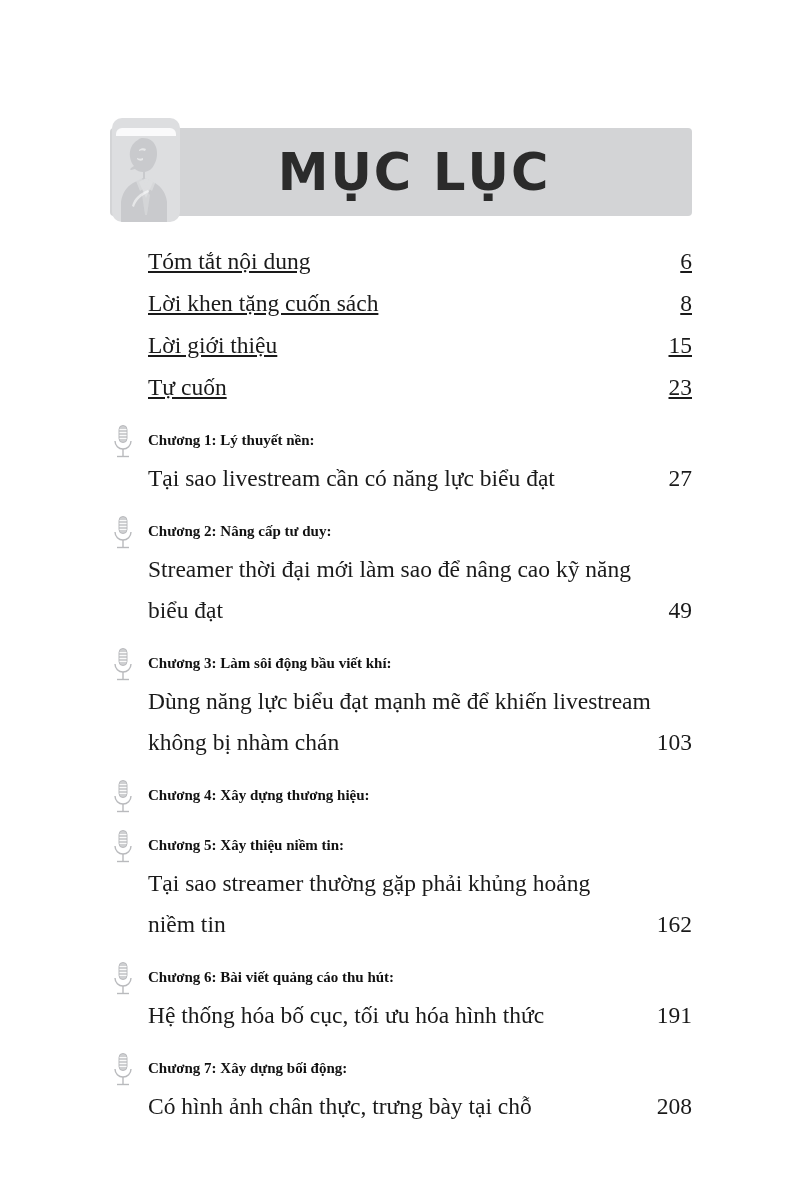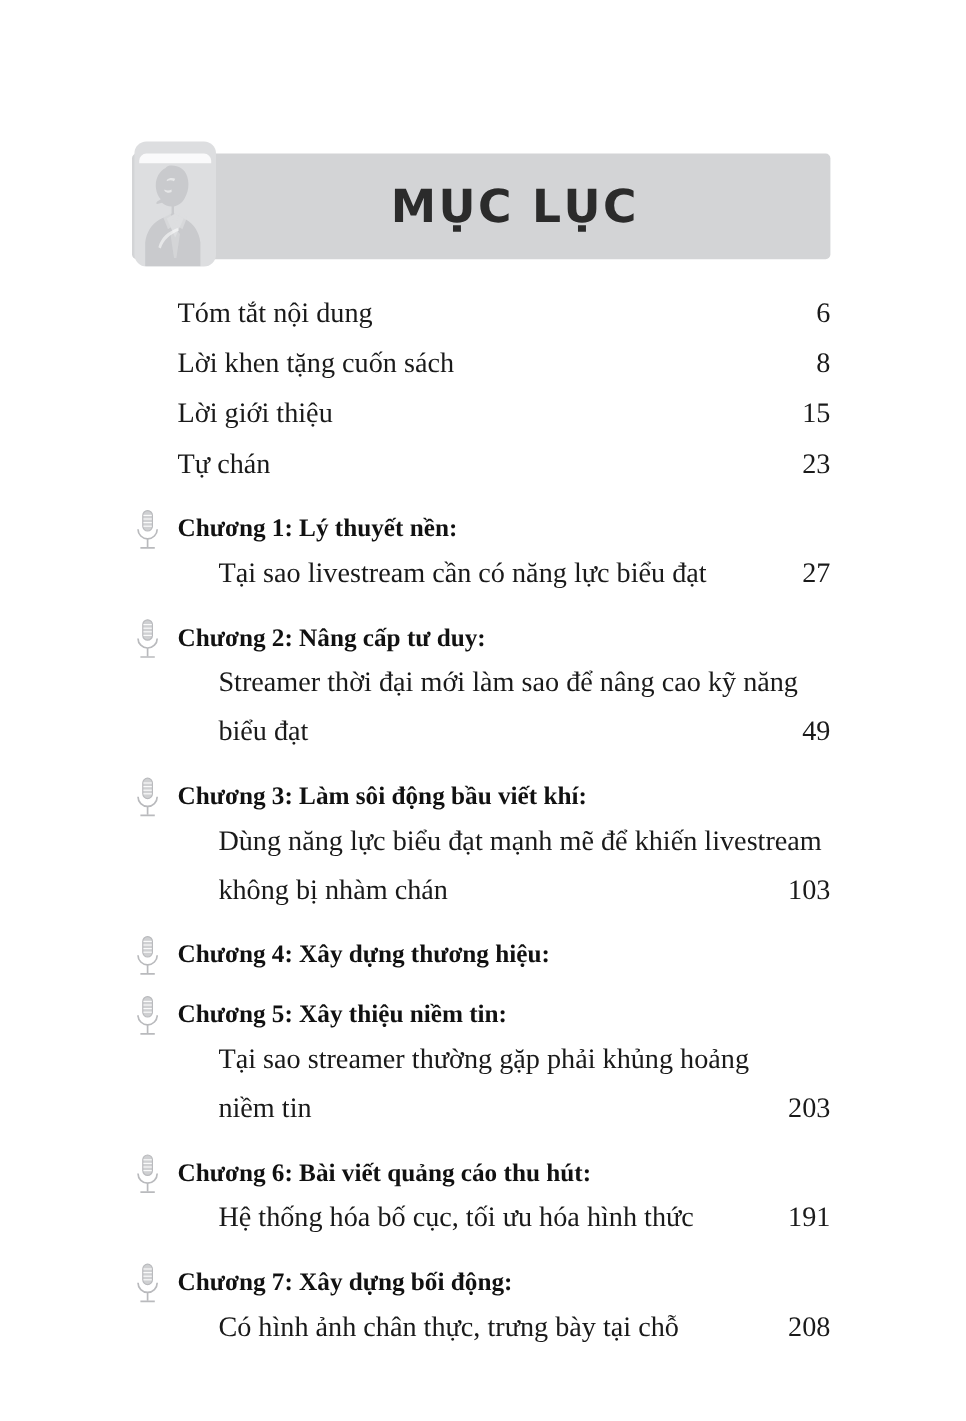--- a/index.html
+++ b/index.html
@@ -35,30 +35,30 @@
     position: absolute;
     left: 0;
     top: 0;
     width: 582px;
     height: 88px;
     background: #d3d4d6;
     border-radius: 4px 4px 4px 4px;
   }
   .banner-title {
     position: absolute;
-    left: 15px;
+    left: 0;
     top: 0;
     width: 582px;
     height: 88px;
     display: flex;
     align-items: center;
     justify-content: center;
     font-family: "DejaVu Sans", "Liberation Sans", sans-serif;
     font-weight: 700;
-    font-size: 38px;
+    font-size: 51px;
     letter-spacing: 2.0px;
     color: #2b2b2b;
     padding-left: 26px;
     box-sizing: border-box;
   }
 
   
   .emblem {
     position: absolute;
     left: 2px;
@@ -86,20 +86,21 @@
 
   
   .front-row {
     display: flex;
     align-items: center;
     font-size: 23.5px;
     line-height: 42px;
     padding-left: 38px;
     color: #1a1a1a;
     white-space: nowrap;
+    text-decoration: underline;
   }
   .front-row .f-label { flex: 0 0 auto; }
   .front-row .leader {
     flex: 1 1 auto;
     overflow: hidden;
     margin: 0 0px;
     position: relative;
     height: 1em;
   }
   .front-row .leader::after {
@@ -121,37 +122,37 @@
   .mic {
     position: absolute;
     left: 0px;
     top: 2px;
     width: 26px;
     height: 36px;
   }
   .mic svg { display: block; }
 
   .chapter-title {
-    font-size: 21px;
+    font-size: 15px;
     font-weight: 700;
     line-height: 36px;
     color: #111111;
     white-space: nowrap;
   }
   .chapter-sub {
     font-size: 23.5px;
     line-height: 41px;
     color: #1a1a1a;
   }
   .sub-line {
     display: flex;
     align-items: baseline;
     white-space: nowrap;
   }
-  .sub-line .s-text { flex: 0 0 auto; margin-left: 34px; }
+  .sub-line .s-text { flex: 0 0 auto; }
   .sub-line .leader {
     flex: 1 1 auto;
     overflow: hidden;
     height: 1em;
   }
   .sub-line .leader::after {
     content: "........................................................................................................................................";
     display: block;
     letter-spacing: 1.1px;
     font-size: 23.5px;
@@ -207,21 +208,21 @@
         <span class="f-label">Lời khen tặng cuốn sách</span>
         <span class="leader"></span>
         <span class="page-no">8</span>
       </div>
       <div class="front-row">
         <span class="f-label">Lời giới thiệu</span>
         <span class="leader"></span>
         <span class="page-no">15</span>
       </div>
       <div class="front-row">
-        <span class="f-label">Tự chán</span>
+        <span class="f-label">Tự cuốn</span>
         <span class="leader"></span>
         <span class="page-no">23</span>
       </div>
     </div>
 
     <div class="chapter">
       <span class="mic">
         <svg width="26" height="36" viewBox="0 0 26 36" aria-hidden="true">
           <rect x="9" y="1.5" width="8" height="17" rx="4" fill="#cfd0d2" stroke="#b9babd" stroke-width="1"></rect>
           <g stroke="#ffffff" stroke-width="1" opacity="0.9">
@@ -338,21 +339,21 @@
       </span>
       <div class="chapter-title">Chương 5: Xây thiệu niềm tin:</div>
       <div class="chapter-sub">
         <div class="sub-line no-leader">
           <span class="s-text">Tại sao streamer thường gặp phải khủng hoảng</span>
 
         </div>
         <div class="sub-line">
           <span class="s-text">niềm tin </span>
           <span class="leader"></span>
-          <span class="page-no">203</span>
+          <span class="page-no">162</span>
         </div>
       </div>
     </div>
 
     <div class="chapter">
       <span class="mic">
         <svg width="26" height="36" viewBox="0 0 26 36" aria-hidden="true">
           <rect x="9" y="1.5" width="8" height="17" rx="4" fill="#cfd0d2" stroke="#b9babd" stroke-width="1"></rect>
           <g stroke="#ffffff" stroke-width="1" opacity="0.9">
             <line x1="9.5" y1="5.5" x2="16.5" y2="5.5"></line>

